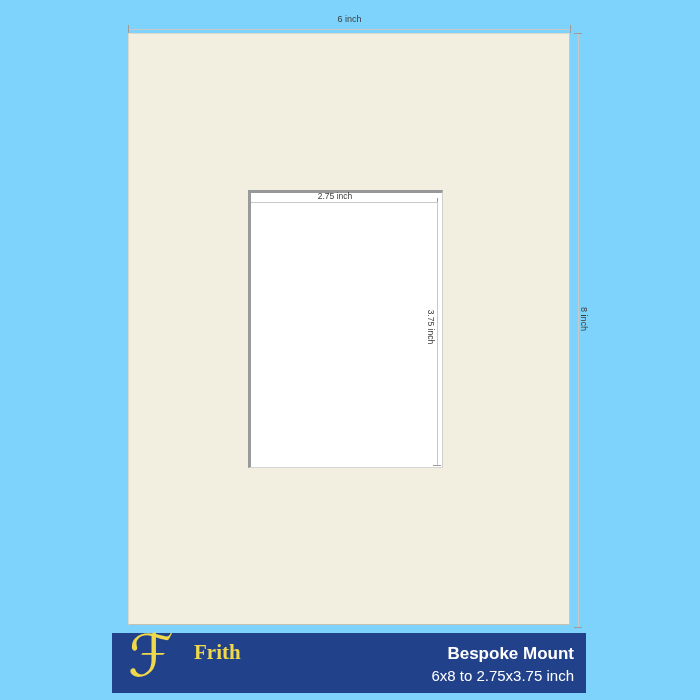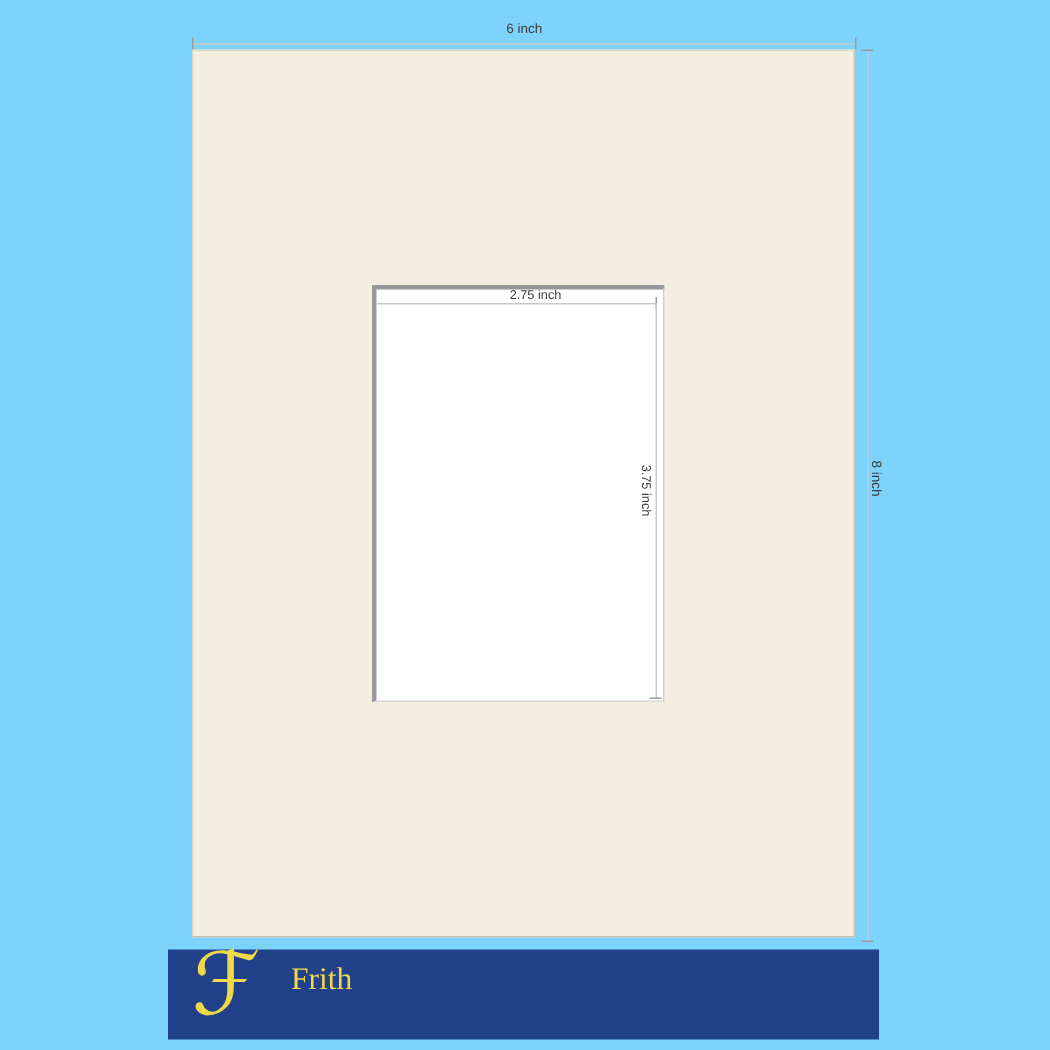--- a/index.html
+++ b/index.html
@@ -67,21 +67,21 @@
     left: 2px; top: -7px;
     font-family: "DejaVu Sans", sans-serif;
     font-size: 58px;
     line-height: 60px;
     font-style: italic;
   }
   .logo-text {
     position: absolute;
     left: 58px; top: 10px;
     font-family: "Liberation Serif", serif;
-    font-weight: normal;
+    font-weight: bold;
   }
   .logo-line1 { font-size: 21px; line-height: 18px; padding-left: 10px; }
   .logo-line2 { font-size: 21px; line-height: 19px; }
   .footer-text {
     position: absolute;
     right: 12px; top: 11px;
     text-align: right;
     color: var(--footer-text, #FFFFFF);
   }
   .footer-title { font-size: 17px; font-weight: bold; line-height: 20px; }
@@ -103,33 +103,37 @@
   </div>
 
   <div>
     <div class="vline" style="left:578px; top:33px; height:595px;"></div>
     <div class="tick-h" style="left:574px; top:33px;"></div>
     <div class="tick-h" style="left:574px; top:627px;"></div>
     <div class="dim-label rot90" style="left:554px; top:314px; width:60px;">8 inch</div>
   </div>
 
   <div>
-    <div class="dim-label small" style="left:264px; top:191px; width:186px;">2.75 inch</div>
+    <div class="dim-label small" style="left:242px; top:191px; width:186px;">2.75 inch</div>
     <div class="hline" style="left:251px; top:202px; width:186px;"></div>
     <div class="tick-v" style="left:437px; top:198px;"></div>
   </div>
 
   <div>
     <div class="vline" style="left:437px; top:202px; height:264px;"></div>
     <div class="tick-h" style="left:433px; top:465px;"></div>
     <div class="dim-label small rot90" style="left:403px; top:322px; width:56px;">3.75 inch</div>
   </div>
 
   <div class="footer-bar">
     <div class="logo">
       <span class="logo-script">ℱ</span>
       <div class="logo-text">
         <div class="logo-line1">Frith</div>
       </div>
     </div>
+    <div class="footer-text">
+      <div class="footer-title">Bespoke Mount</div>
+      <div class="footer-subtitle">6x8 to 2.75x3.75 inch</div>
+    </div>
   </div>
 
 </div>
 
 </body></html>

